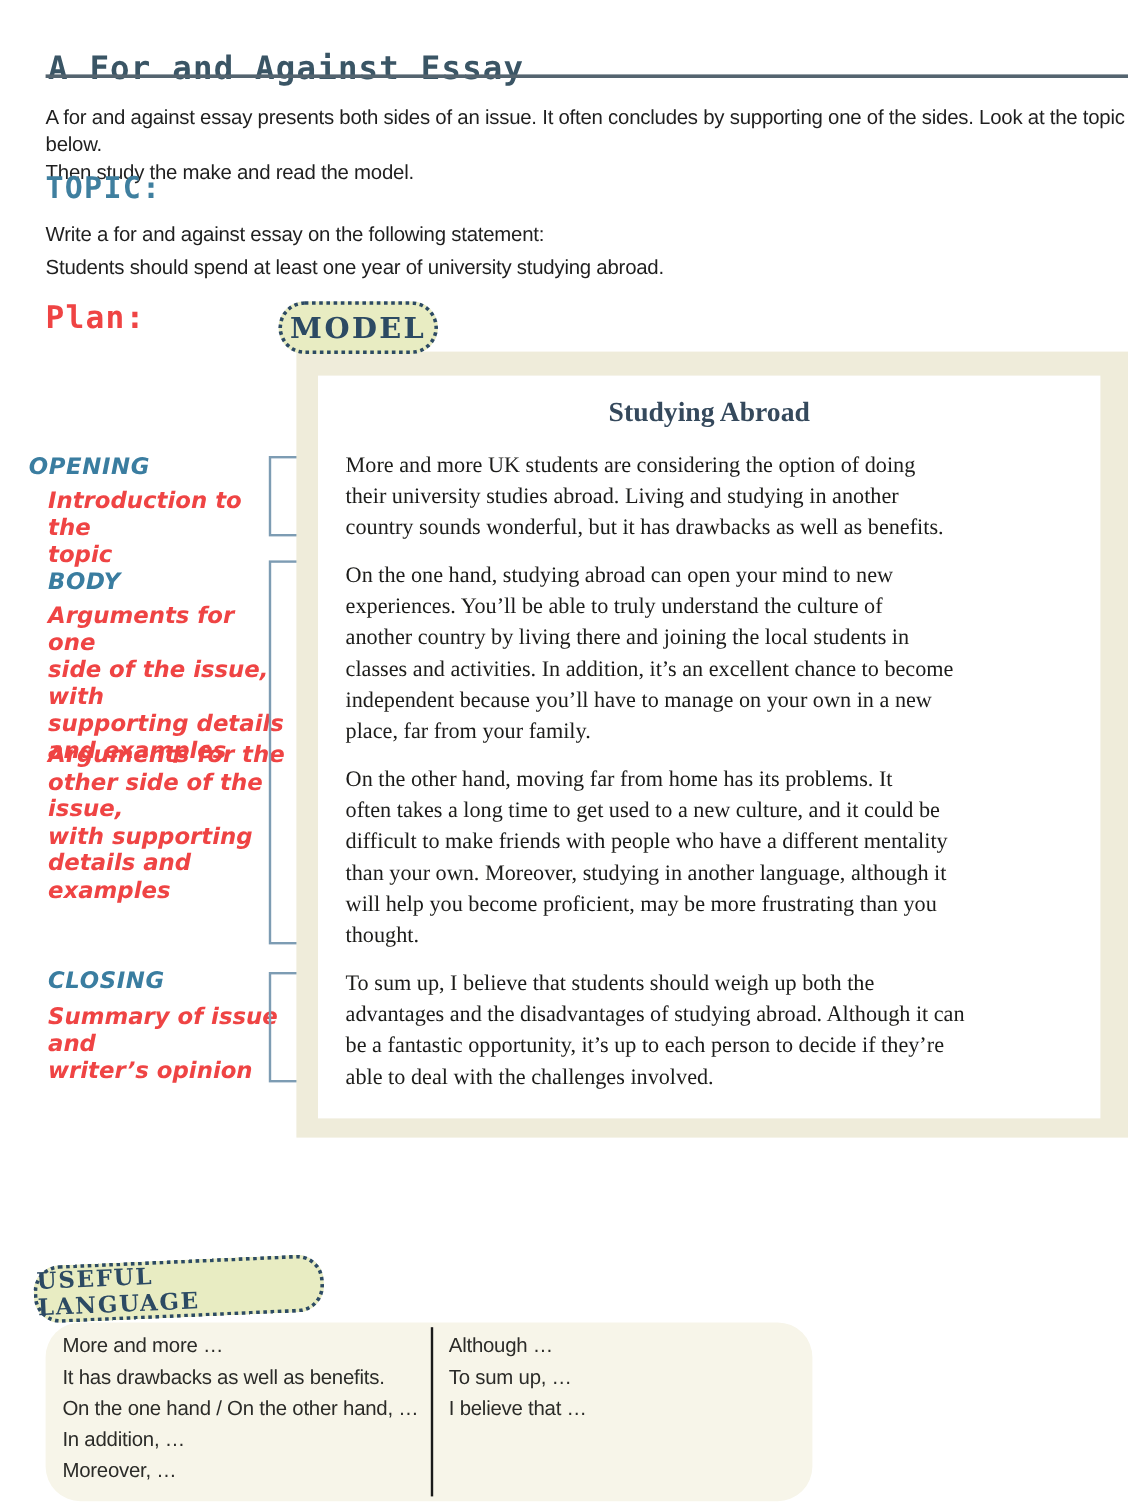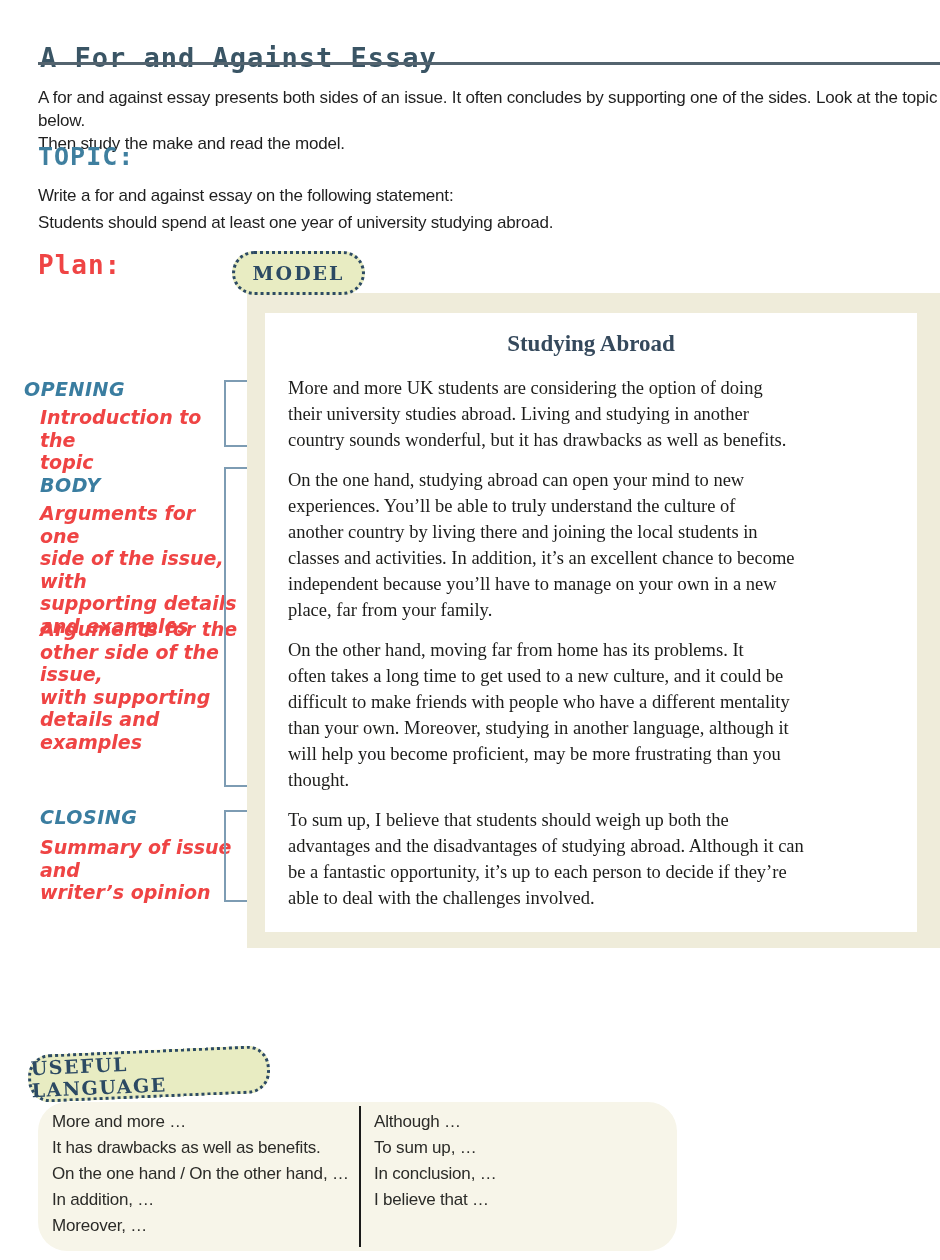--- a/index.html
+++ b/index.html
@@ -17,21 +17,21 @@
   .topic-line1{left:38px;top:186px;font-size:17px;color:#1f1f1f;letter-spacing:-0.2px;}
   .topic-line2{left:38px;top:213px;font-size:17px;color:#1f1f1f;letter-spacing:-0.2px;}
   .plan-heading{left:38px;top:250px;font-size:26px;letter-spacing:1px;color:#ef4444;}
 
   
   .badge{
     background:#e8ecc2;border:3px dotted #2c4a63;border-radius:22px;
     font-family:"DejaVu Serif",serif;font-weight:bold;color:#2c4a63;
     display:flex;align-items:center;justify-content:center;z-index:3;
   }
-  .model-badge{left:232px;top:251px;width:127px;height:38px;font-size:19px;letter-spacing:2px;}
+  .model-badge{left:232px;top:251px;width:127px;height:38px;font-size:24px;letter-spacing:2px;}
   .lang-badge{left:28px;top:1050px;width:236px;height:42px;font-size:19px;letter-spacing:1.5px;transform:rotate(-2.5deg);}
 
   
   .bracket{border:2px solid #7d9cb3;background:transparent;z-index:1;}
   .bracket-opening{left:224px;top:380px;width:62px;height:63px;}
   .bracket-body{left:224px;top:467px;width:62px;height:316px;}
   .bracket-closing{left:224px;top:810px;width:62px;height:88px;}
 
   
   .plan-label{font-family:"DejaVu Sans",sans-serif;font-style:italic;font-weight:bold;
@@ -139,16 +139,15 @@
     <div>More and more …</div>
     <div>It has drawbacks as well as benefits.</div>
     <div>On the one hand / On the other hand, …</div>
     <div>In addition, …</div>
     <div>Moreover, …</div>
   </div>
   <div class="lang-divider"></div>
   <div class="lang-col lang-right">
     <div>Although …</div>
     <div>To sum up, …</div>
-    <div>In conclusion, …</div>
     <div>I believe that …</div>
   </div>
 </div>
 
 </body></html>

